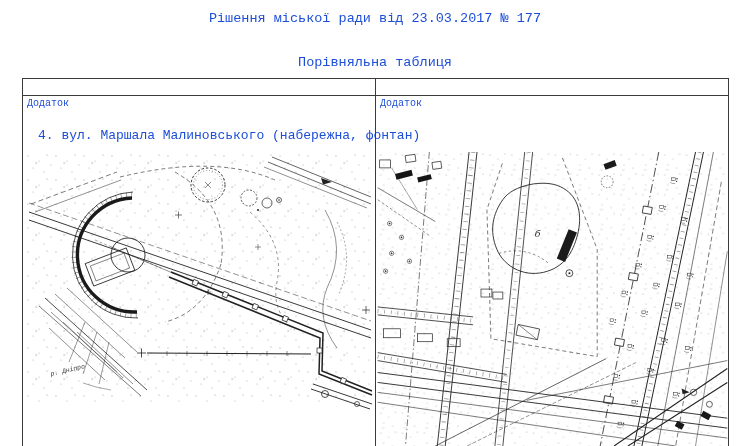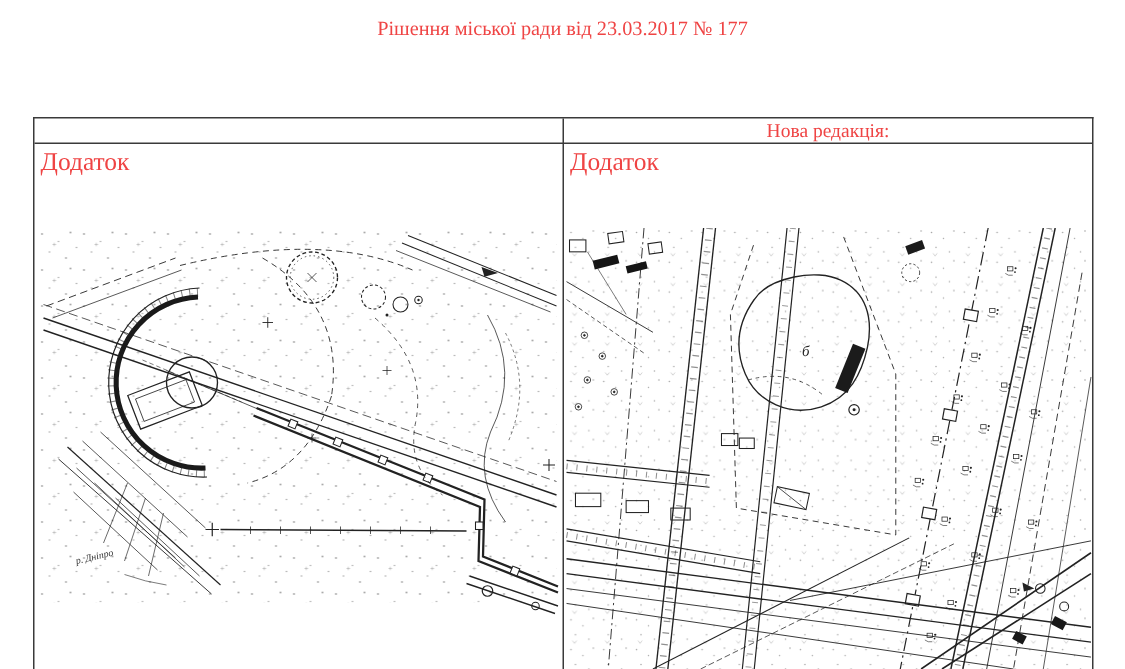--- a/index.html
+++ b/index.html
@@ -1,61 +1,62 @@
 <!DOCTYPE html>
 <html><head>
 <meta charset="utf-8">
 <style>
   html,body { margin:0; padding:0; background:#e8e8e8; }
   .page {
     position:relative; width:750px; height:446px; background:#ffffff;
-    font-family:Liberation Serif, serif; color:#ef4444; overflow:hidden;
+    font-family:Liberation Mono, monospace; color:#1d4ed8; overflow:hidden;
     margin:0 auto;
   }
   .title-line { position:absolute; left:0; width:100%; text-align:center; font-size:13.5px; white-space:pre; }
   .title-1 { top:11px; }
   .title-2 { top:33px; }
   .title-3 { top:55px; }
 
   .tbl {
     position:absolute; left:22px; top:78px; width:705px; height:368px;
     border-top:1.4px solid #3a3a3a; border-left:1.3px solid #3a3a3a; border-right:1.3px solid #3a3a3a;
   }
   .col-divider { position:absolute; left:352px; top:0; bottom:0; width:0; border-left:1.3px solid #3a3a3a; }
   .hdr-row { position:absolute; top:0; left:0; right:0; height:16px; border-bottom:1.3px solid #3a3a3a; }
   .hdr-cell { position:absolute; top:0; height:16px; text-align:center; font-size:13px; line-height:16px; }
   .hdr-left { left:0; width:352px; }
   .hdr-right { left:353px; right:0; }
 
   .body-cell { position:absolute; top:17.5px; bottom:0; }
   .cell-left { left:0; width:352px; }
   .cell-right { left:353px; right:0; }
-  .annex { position:absolute; top:1px; left:4px; font-size:17px; }
+  .annex { position:absolute; top:1px; left:4px; font-size:10px; }
   .item { position:absolute; top:31px; font-size:13px; white-space:pre; }
   .item-left { left:15px; }
   .item-right { left:7px; }
   .map { position:absolute; top:55px; display:block; }
   .map-left { left:2px; }
   .map-right { left:1px; }
   svg { shape-rendering:geometricPrecision; }
 </style>
 </head>
 <body>
 
 <div class="page">
 
   <div class="title-line title-1">Рішення міської ради від 23.03.2017 № 177</div>
+  <div class="title-line title-3">Порівняльна таблиця</div>
 
   <div class="tbl">
     <div class="hdr-row">
-      <div class="hdr-cell hdr-right">Нова редакція:</div>
     </div>
 
     <div class="body-cell cell-left">
       <div class="annex">Додаток</div>
+      <div class="item item-left">4. вул. Маршала Малиновського (набережна, фонтан)</div>
 
       <svg class="map map-left" width="348" height="290" viewBox="0 0 348 290">
         <defs>
           <pattern id="dL" width="28" height="24" patternUnits="userSpaceOnUse">
             <circle cx="3" cy="4" r="0.6" fill="#333"></circle>
             <circle cx="14" cy="9" r="0.5" fill="#444"></circle>
             <circle cx="22" cy="3" r="0.6" fill="#333"></circle>
             <circle cx="8" cy="16" r="0.5" fill="#333"></circle>
             <circle cx="19" cy="20" r="0.6" fill="#444"></circle>
             <circle cx="26" cy="13" r="0.5" fill="#333"></circle>

